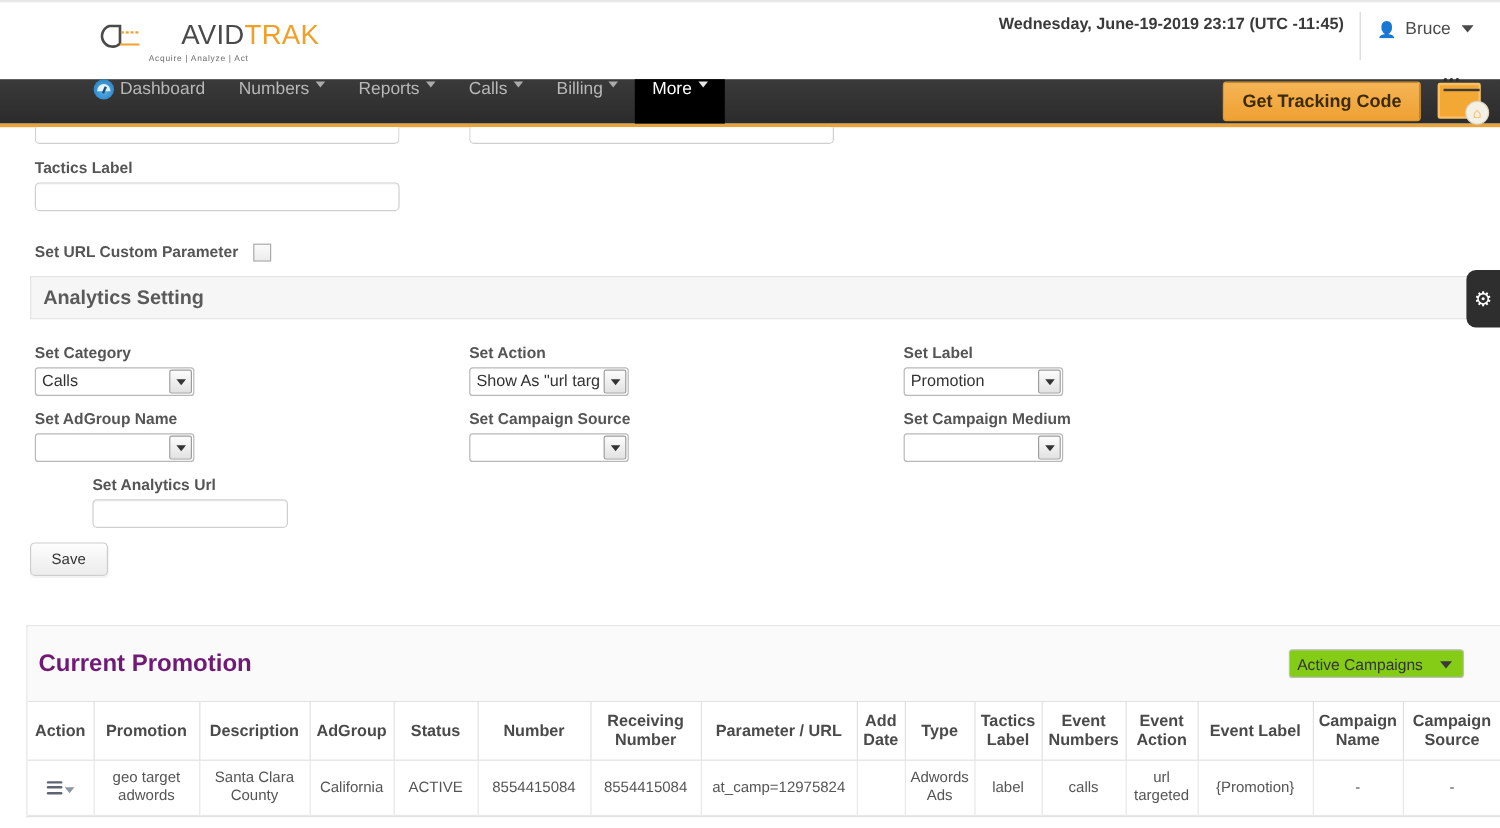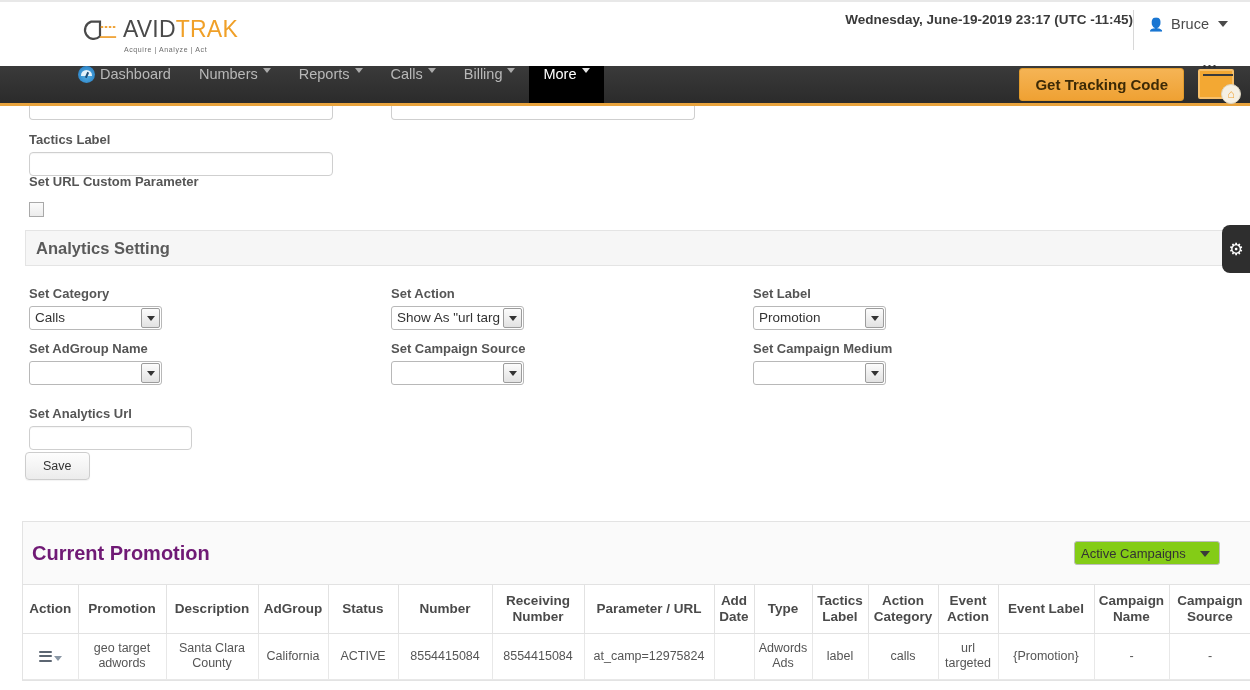--- a/index.html
+++ b/index.html
@@ -20,32 +20,32 @@
     background: #ffffff;
     border-top: 2px solid #e8e8e8;
   }
   .logo-wrap {
     position: absolute; left: 78px; top: 11px;
     width: 150px; height: 46px;
     display: flex; flex-direction: column; align-items: flex-start;
   }
   .logo-row { display: flex; align-items: center; height: 32px; }
   .logo-mark { width: 44px; height: 30px; margin-right: 1px; }
-  .logo-text { font-size: 23px; letter-spacing: .2px; line-height: 1; font-family: "Liberation Sans", sans-serif; }
+  .logo-text { font-size: 23px; letter-spacing: .2px; line-height: 1; font-family: "Liberation Sans", sans-serif; margin-left: 28px; }
   .logo-avid { color: #4a4a4a; font-weight: 400; }
   .logo-trak { color: #f0a028; font-weight: 400; }
   .logo-tag {
     font-size: 7px; color: #6b6b6b; letter-spacing: .6px;
     margin-left: 46px; margin-top: 1px; white-space: nowrap;
   }
   .hdr-right {
     position: absolute; right: 0; top: 8px; height: 50px;
     display: flex; align-items: flex-start;
   }
-  .hdr-datewrap { text-align: right; border-right: 1px solid #d8d8d8; height: 40px;}
+  .hdr-datewrap { text-align: right; padding-right: 13px; border-right: 1px solid #d8d8d8; height: 40px;}
   .hdr-date { font-size: 13.5px; font-weight: bold; color: #3a3a3a; line-height: 1.45; white-space: nowrap;}
   .hdr-balance { font-size: 14px; font-weight: bold; color: #3cb521; line-height: 1.3; }
   .hdr-user {
     display: flex; align-items: center; gap: 7px;
     padding: 0 22px 0 14px; margin-top: 6px;
     color: #4a4a4a; font-size: 14.5px;
   }
   .user-ico { font-size: 13px; color: #4a4a4a; }
   .caret-dn {
     width: 0; height: 0; border-left: 5px solid transparent;
@@ -131,22 +131,22 @@
     border: 1px solid #cfcfcf; border-radius: 4px;
     background: #fff; height: 24px; padding: 2px 6px;
     font-size: 13px; font-family: "Liberation Sans", sans-serif;
     box-shadow: inset 0 1px 1px rgba(0,0,0,.04);
   }
 
   .row-tactics { position: absolute; left: 29px; top: 26px; }
   .row-tactics .txt-input { width: 304px; }
 
   .row-urlparam {
-    position: absolute; left: 29px; top: 68px;
-    display: flex; align-items: flex-start; gap: 12px; flex-direction: column;
+    position: absolute; left: 29px; top: 96px;
+    display: flex; align-items: flex-start; gap: 12px;
   }
   .row-urlparam .fld-label { margin-bottom: 0; }
   .chk {
     width: 15px; height: 15px; border: 1px solid #a9a9a9;
     background: linear-gradient(to bottom,#fbfbfb,#ececec);
     display: inline-block; position: relative; top: 1px;
   }
 
   .panel-head {
     position: absolute; left: 25px; top: 124px; width: 1205px; height: 36px;
@@ -190,21 +190,21 @@
     border: 1px solid #9c9c9c; border-radius: 2px;
     display: flex; align-items: center; justify-content: center;
   }
   .sel .sel-arrow {
     width: 0; height: 0; border-left: 4px solid transparent;
     border-right: 4px solid transparent; border-top: 5px solid #333;
   }
 
   .an-r1 { top: 0; }
   .an-r2 { top: 55px; }
-  .an-r3 { top: 120px; }
+  .an-r3 { top: 110px; margin-left: 48px; }
   .an-url-input { width: 163px; }
 
   .btn-save {
     position: absolute; left: 25px; top: 346px;
     background: linear-gradient(to bottom, #fdfdfd 0%, #ececec 100%);
     border: 1px solid #cdcdcd; border-radius: 4px;
     padding: 6px 17px; font-size: 12.5px; color: #333;
     cursor: pointer; font-family: "Liberation Sans", sans-serif;
     box-shadow: 0 1px 1px rgba(0,0,0,.05);
   }
@@ -469,21 +469,21 @@
               <th>Promotion</th>
               <th>Description</th>
               <th>AdGroup</th>
               <th>Status</th>
               <th>Number</th>
               <th>Receiving Number</th>
               <th>Parameter / URL</th>
               <th>Add Date</th>
               <th>Type</th>
               <th>Tactics Label</th>
-              <th>Action Category</th>
+              <th>Event Numbers</th>
               <th>Event Action</th>
               <th>Event Label</th>
               <th>Campaign Name</th>
               <th>Campaign Source</th>
             </tr>
           </thead>
           <tbody>
             <tr>
               <td>
                 <span class="act-cell">

